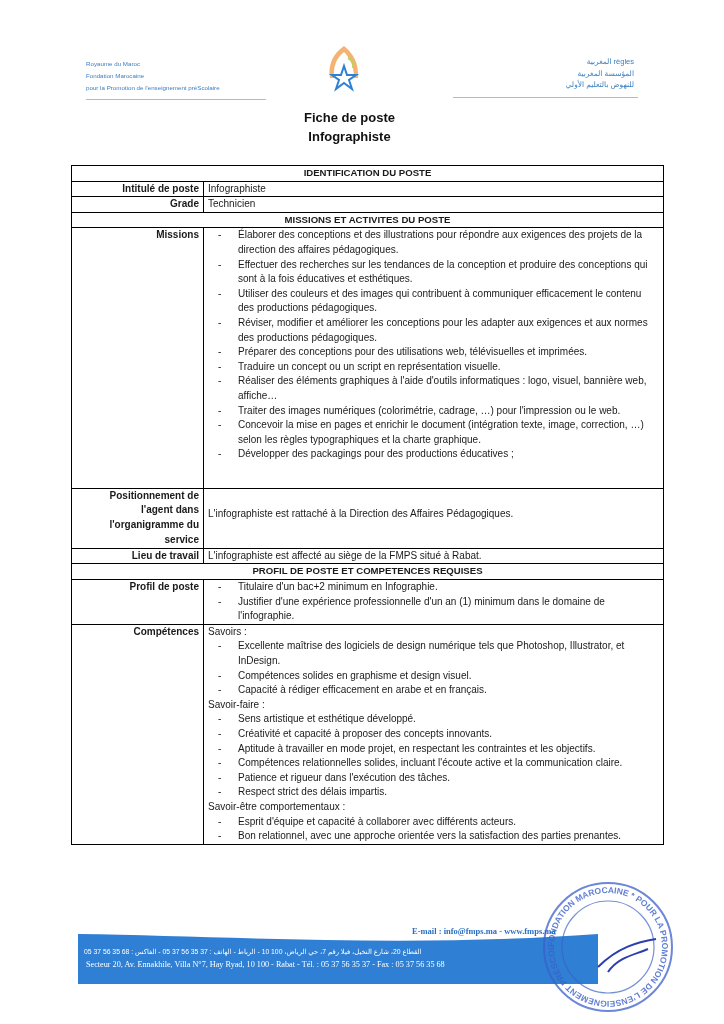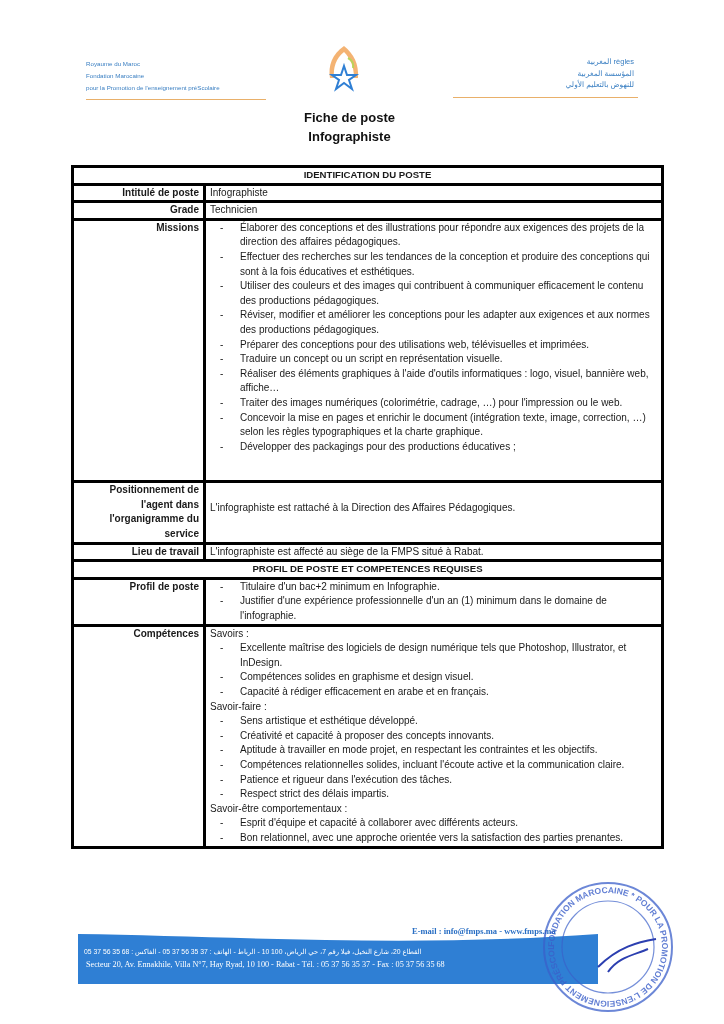--- a/index.html
+++ b/index.html
@@ -13,21 +13,21 @@
     .header-right { position: absolute; right: 90px; top: 56px; width: 210px; text-align: right; direction: rtl; }
     .header-right .line { font-size: 7.5px; color: #3a7fc2; line-height: 11.5px; white-space: nowrap; }
     .header-right .rule { margin-top: 6px; height: 1px; background: #e9b06a; width: 185px; margin-right: -4px; }
 
     .logo { position: absolute; left: 322px; top: 44px; width: 44px; height: 52px; }
 
     .title-block { position: absolute; left: 0; width: 699px; top: 108px; text-align: center; }
     .title-block .t { font-size: 13px; font-weight: bold; line-height: 19px; color: #111; }
 
     table.fiche { position: absolute; left: 71px; top: 165px; width: 593px; border-collapse: collapse; font-size: 10px; line-height: 14.6px; }
-    table.fiche td { border: 3px solid #000000; vertical-align: top; padding: 0 4px; }
+    table.fiche td { border: 1px solid #000000; vertical-align: top; padding: 0 4px; }
     td.section { text-align: center; font-weight: bold; font-size: 9.6px; padding: 1px 4px; background: #fff; }
     td.label { width: 132px; font-weight: bold; padding-top: 1px; text-align: right; }
     td.value { padding-left: 7px; }
     ul.dash { list-style: none; }
     ul.dash li { position: relative; padding-left: 30px; padding-right: 6px; }
     ul.dash li::before { content: "-"; position: absolute; left: 10px; top: 0; }
     .sub { font-weight: normal; }
 
     .footer { position: absolute; left: 78px; top: 926px; width: 600px; height: 58px; }
     .footer svg { position: absolute; left: 0; top: 0; }
@@ -72,20 +72,23 @@
       <tr>
     <td class="section" colspan="2">IDENTIFICATION DU POSTE</td>
   </tr>
   <tr>
     <td class="label">Intitulé de poste</td>
     <td class="value">Infographiste</td>
   </tr>
   <tr>
     <td class="label">Grade</td>
     <td class="value">Technicien</td>
+  </tr>
+  <tr>
+    <td class="section" colspan="2">MISSIONS ET ACTIVITES DU POSTE</td>
   </tr>
   <tr>
     <td class="label">Missions</td>
     <td style="padding-bottom:26px;">
       <ul class="dash">
         <li>Élaborer des conceptions et des illustrations pour répondre aux exigences des projets de la direction des affaires pédagogiques.</li>
         <li>Effectuer des recherches sur les tendances de la conception et produire des conceptions qui sont à la fois éducatives et esthétiques.</li>
         <li>Utiliser des couleurs et des images qui contribuent à communiquer efficacement le contenu des productions pédagogiques.</li>
         <li>Réviser, modifier et améliorer les conceptions pour les adapter aux exigences et aux normes des productions pédagogiques.</li>
         <li>Préparer des conceptions pour des utilisations web, télévisuelles et imprimées.</li>

